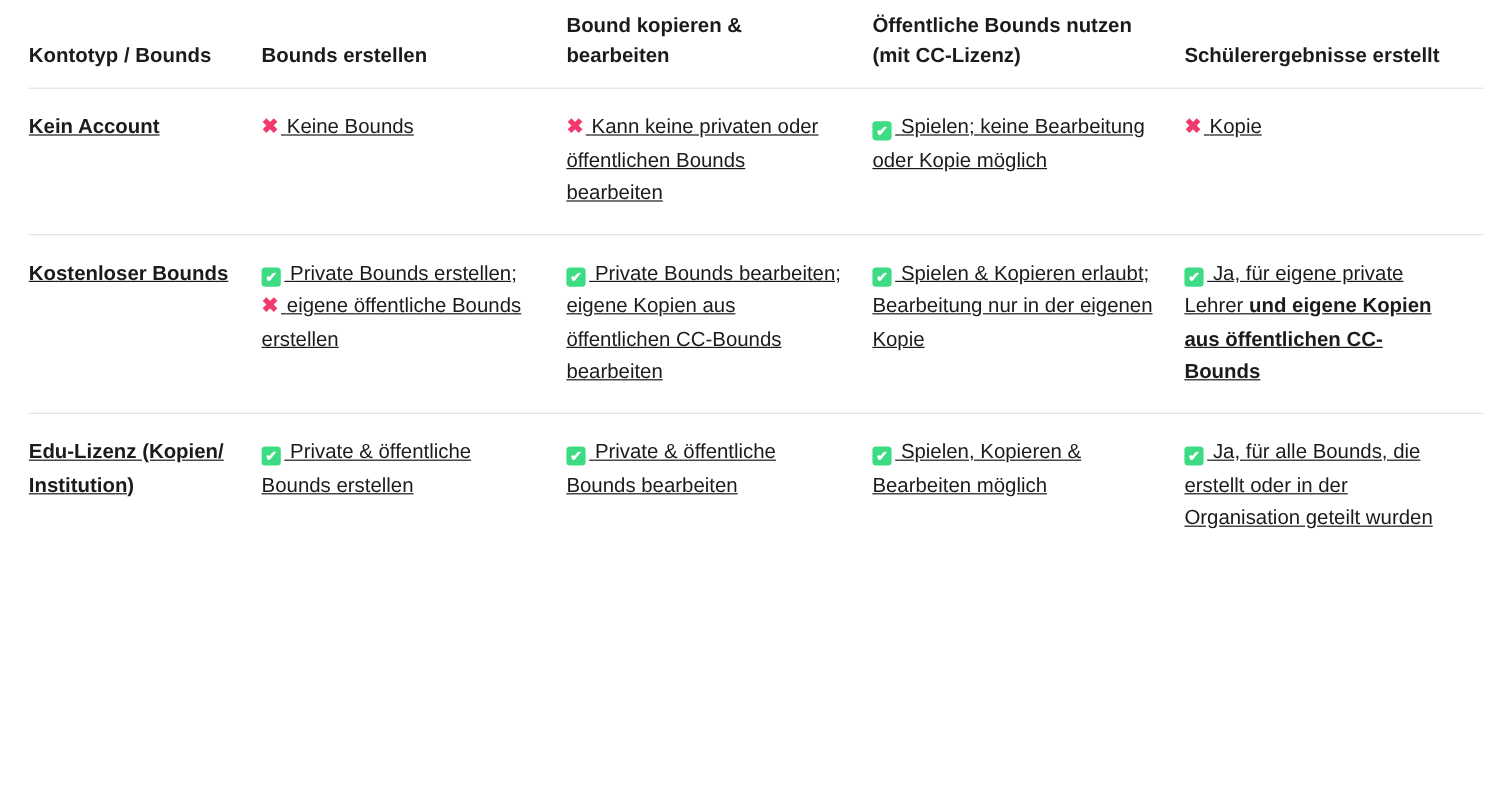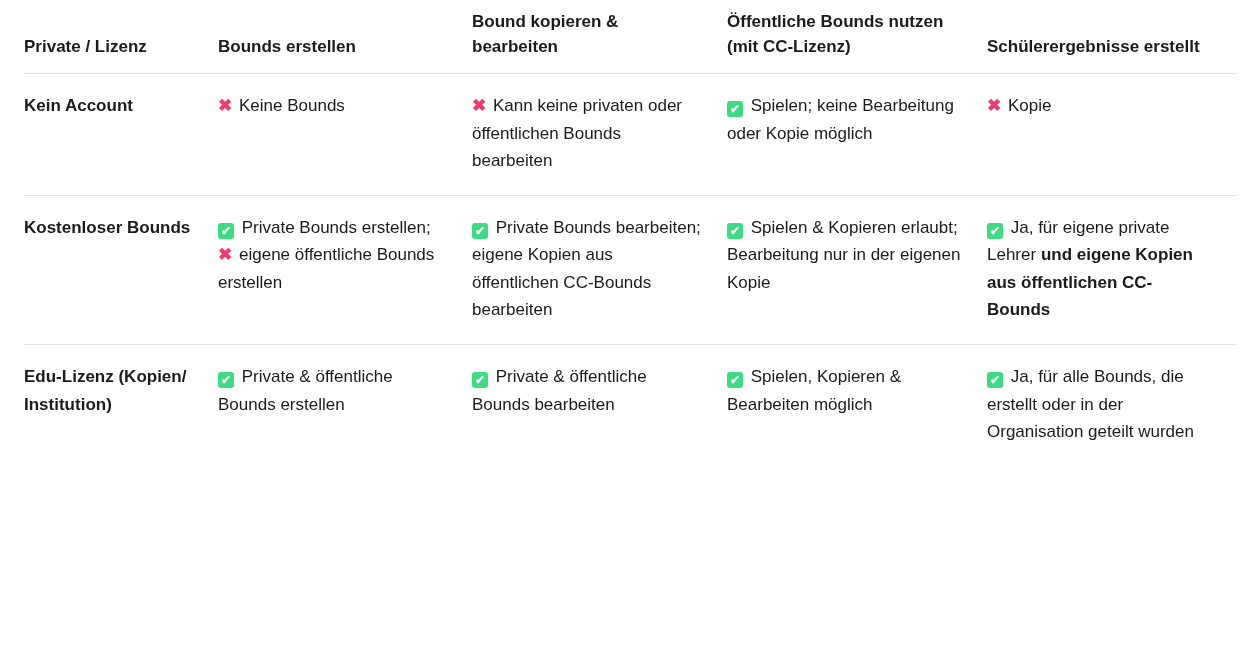--- a/index.html
+++ b/index.html
@@ -42,20 +42,21 @@
     padding: 0 26px 14px 0;
     border-bottom: 1px solid #e3e3e3;
   }
   tbody td {
     vertical-align: top;
     font-size: 17px;
     line-height: 1.62;
     padding: 18px 26px 20px 0;
     border-bottom: 1px solid #e3e3e3;
     color: #1b1b1b;
+    text-decoration: underline;
   }
   tbody tr:last-child td {
     border-bottom: none;
   }
   td.rowhead {
     font-weight: bold;
   }
   .icon {
     display: inline-block;
     font-size: 16px;
@@ -92,21 +93,21 @@
   <table class="matrix">
     <colgroup>
       <col class="c0">
         <col class="c1">
         <col class="c2">
         <col class="c3">
         <col class="c4">
     </colgroup>
     <thead>
       <tr>
-        <th>Private / Lizenz</th>
+        <th>Kontotyp / Bounds</th>
         <th>Bounds erstellen</th>
         <th>Bound kopieren &amp; bearbeiten</th>
         <th>Öffentliche Bounds nutzen (mit CC-Lizenz)</th>
         <th>Schülerergebnisse erstellt</th>
       </tr>
     </thead>
     <tbody id="table-body">
         <tr>
           <td class="rowhead">Kein Account</td>
           <td>

